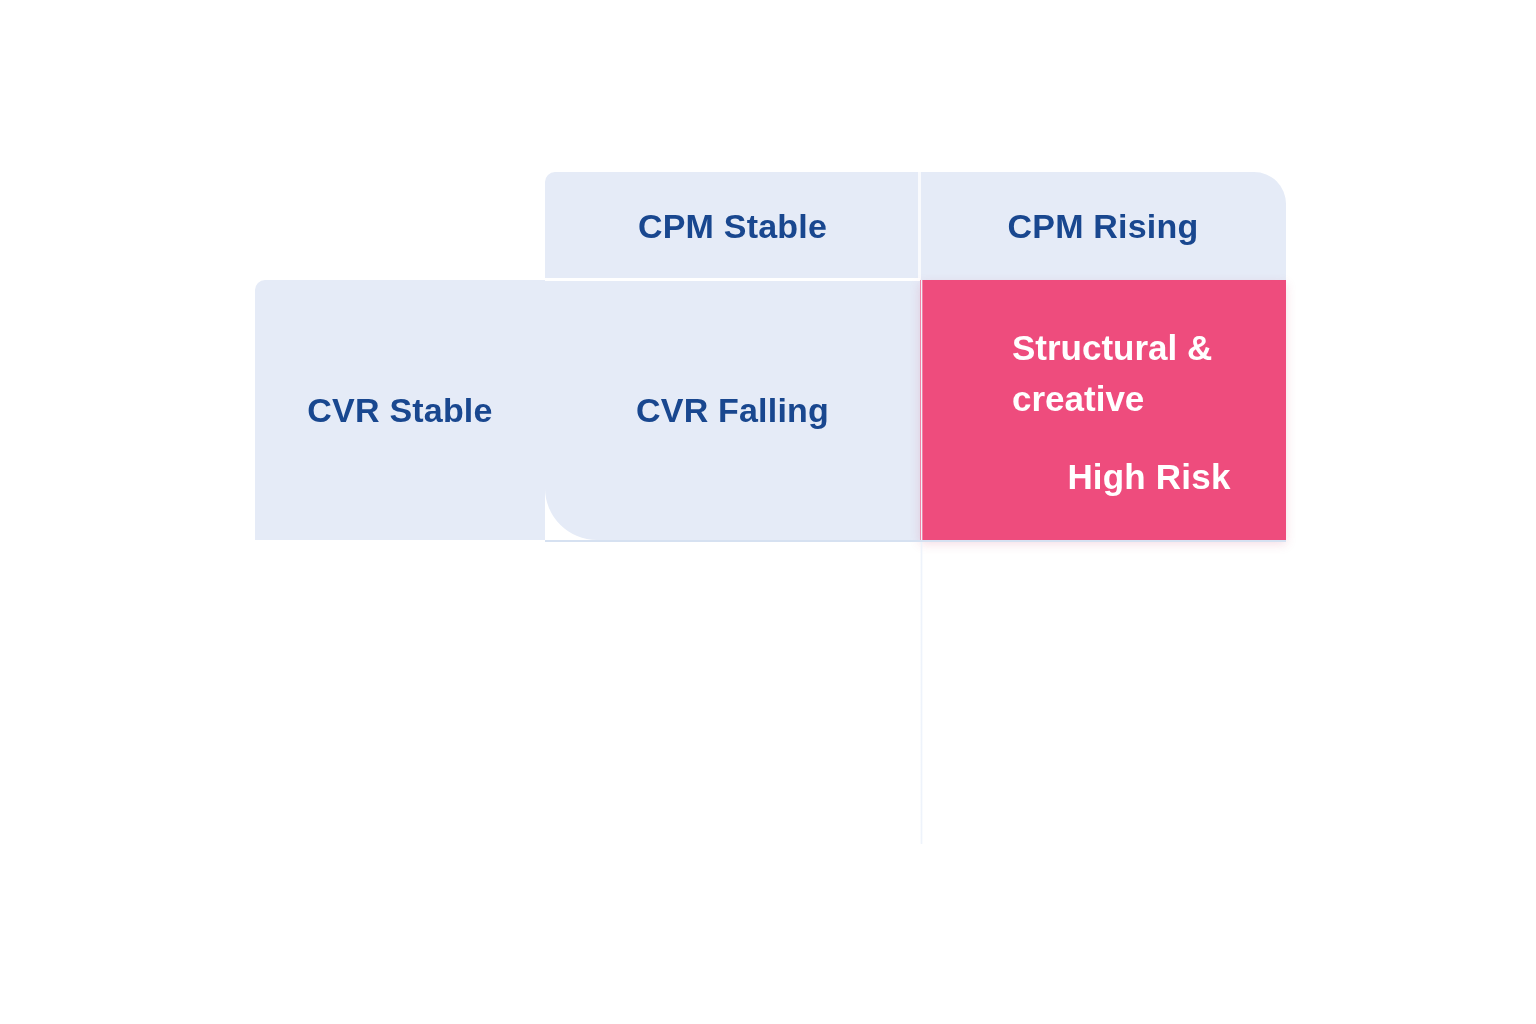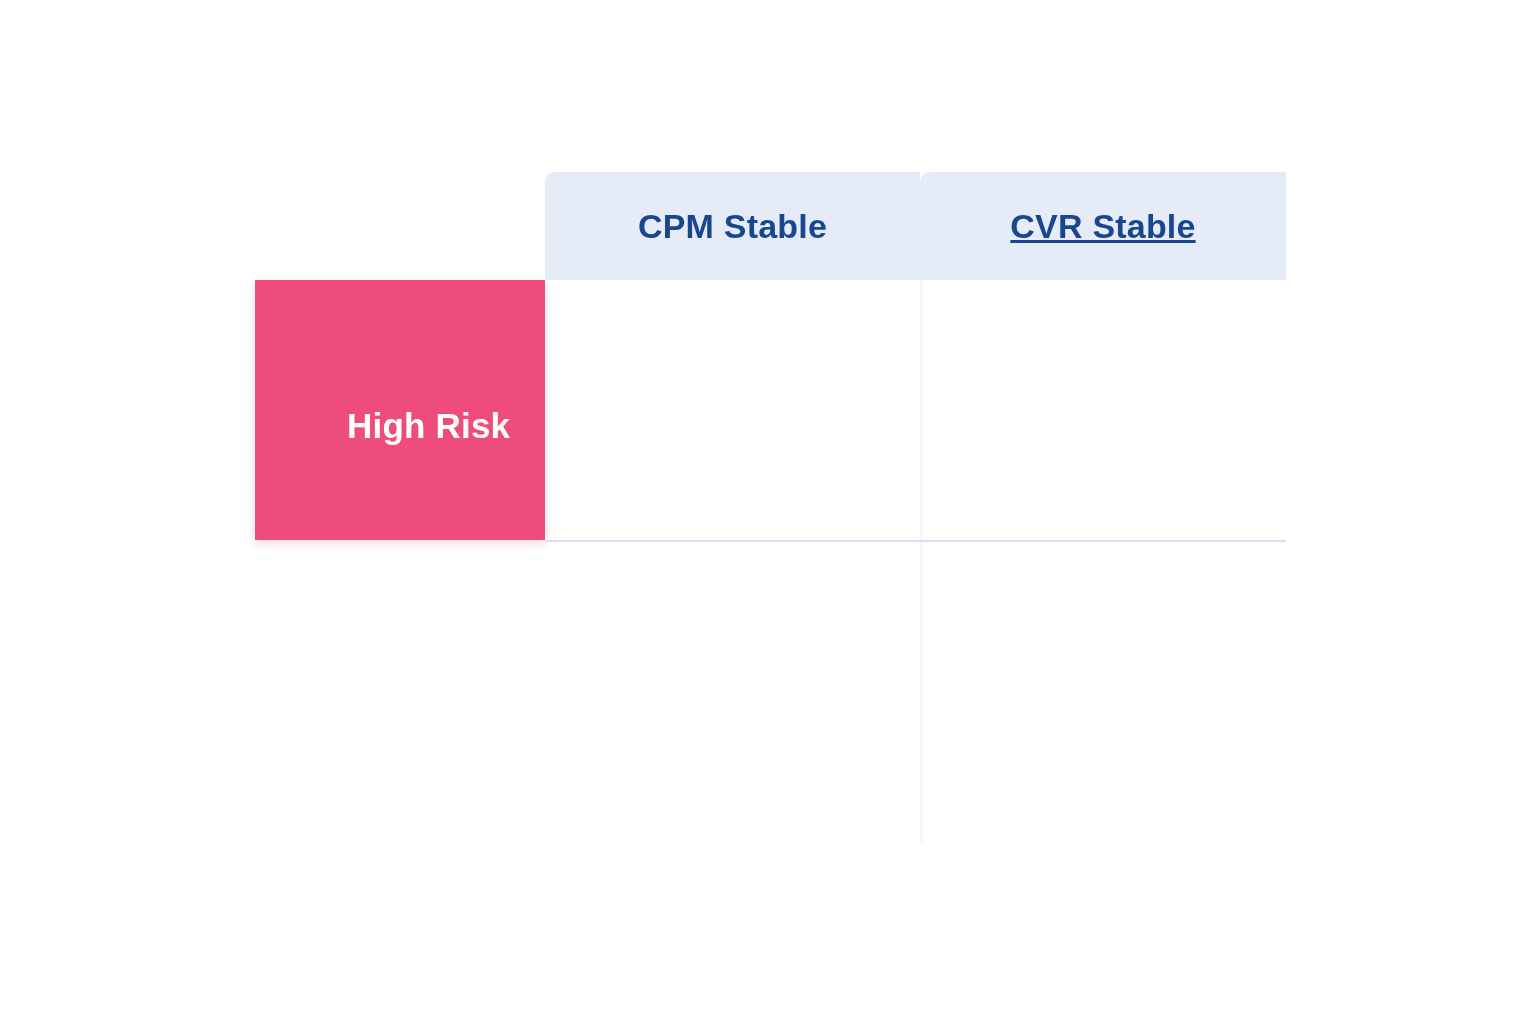--- a/index.html
+++ b/index.html
@@ -73,21 +73,21 @@
   .row-label {
     background: #e5ebf7;
     display: flex;
     align-items: center;
     justify-content: center;
     color: #19478f;
     font-size: 34px;
     font-weight: bold;
     letter-spacing: 0.2px;
   }
-  .row-label.top    { border-radius: 10px 0 0 0; text-decoration: underline; }
+  .row-label.top    { border-radius: 10px 0 0 0; }
   .row-label.bottom { border-radius: 0 0 0 52px; }
 
   
   .row-label.bottom::before {
     content: "";
     position: absolute;
     left: 0;
     right: 0;
     top: -2px;
     height: 3px;
@@ -147,44 +147,52 @@
     line-height: 1.45;
     font-weight: 600;
     max-width: 215px;
   }
   .risk-cell .risk-emph {
     color: #ffffff;
     font-size: 35px;
     font-weight: bold;
     margin-top: 32px;
     letter-spacing: 0.2px;
+    text-align: center;
   }
 </style>
 </head>
 <body>
 
 <div id="matrix">
   <div class="grid">
 
     <div class="cell corner-cell"></div>
 
     <div class="cell col-header first">
       <span>CPM Stable</span>
     </div>
 
+    <div class="cell col-header last">
+      <span>CPM Rising</span>
+    </div>
 
     <div class="cell row-label top">
       <span>CVR Stable</span>
     </div>
 
 
 
+    <div class="cell row-label bottom">
+      <span>CVR Falling</span>
+    </div>
 
 
     <div class="cell risk-cell">
+      <div class="risk-text">Structural &amp; creative</div>
       <div class="risk-emph">High Risk</div>
     </div>
 
   </div>
 
   <div class="vseam"></div>
   <div class="hairline"></div>
 </div>
 
 </body></html>

